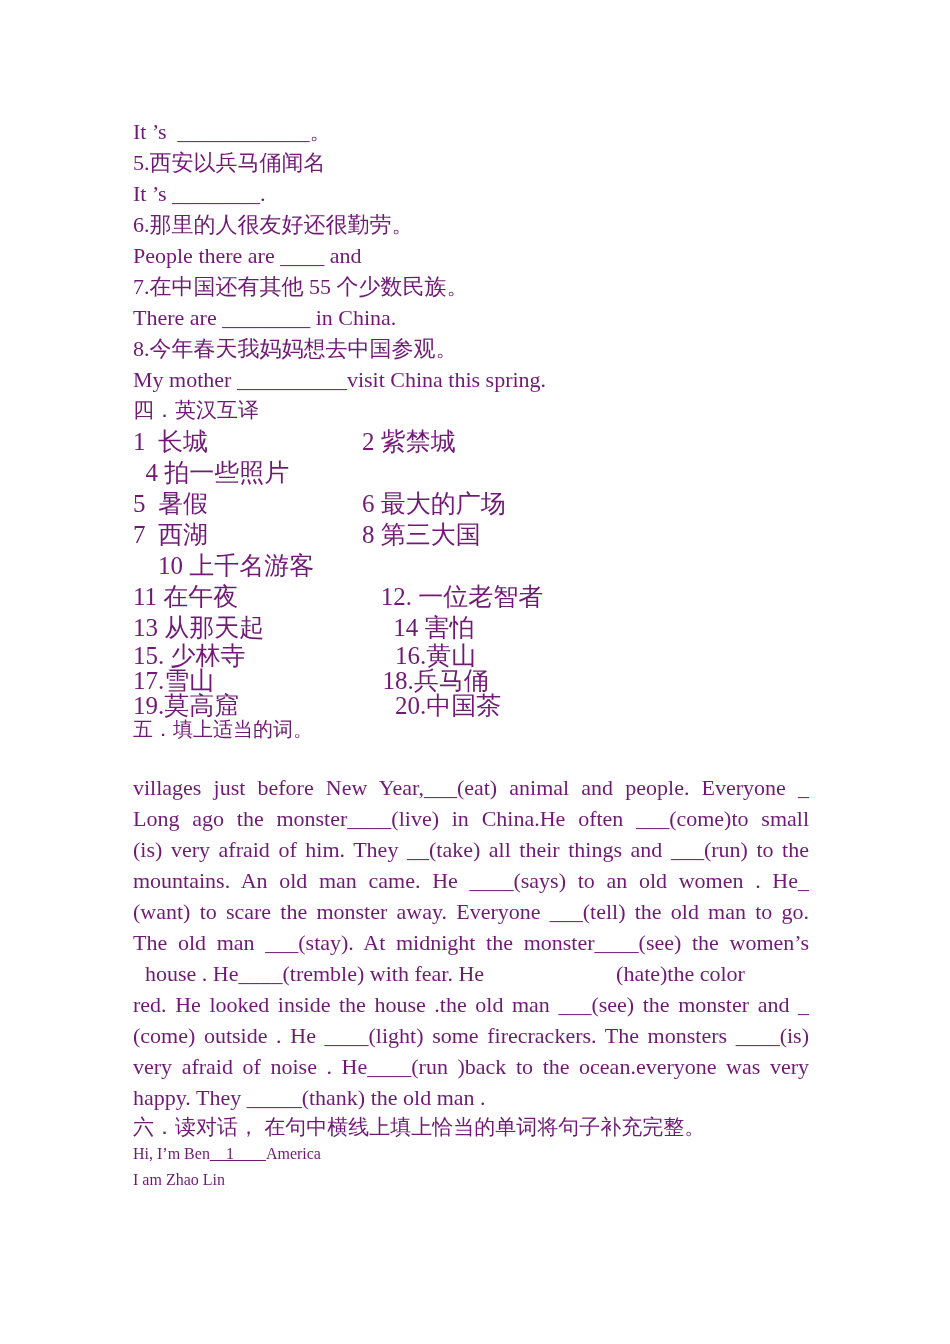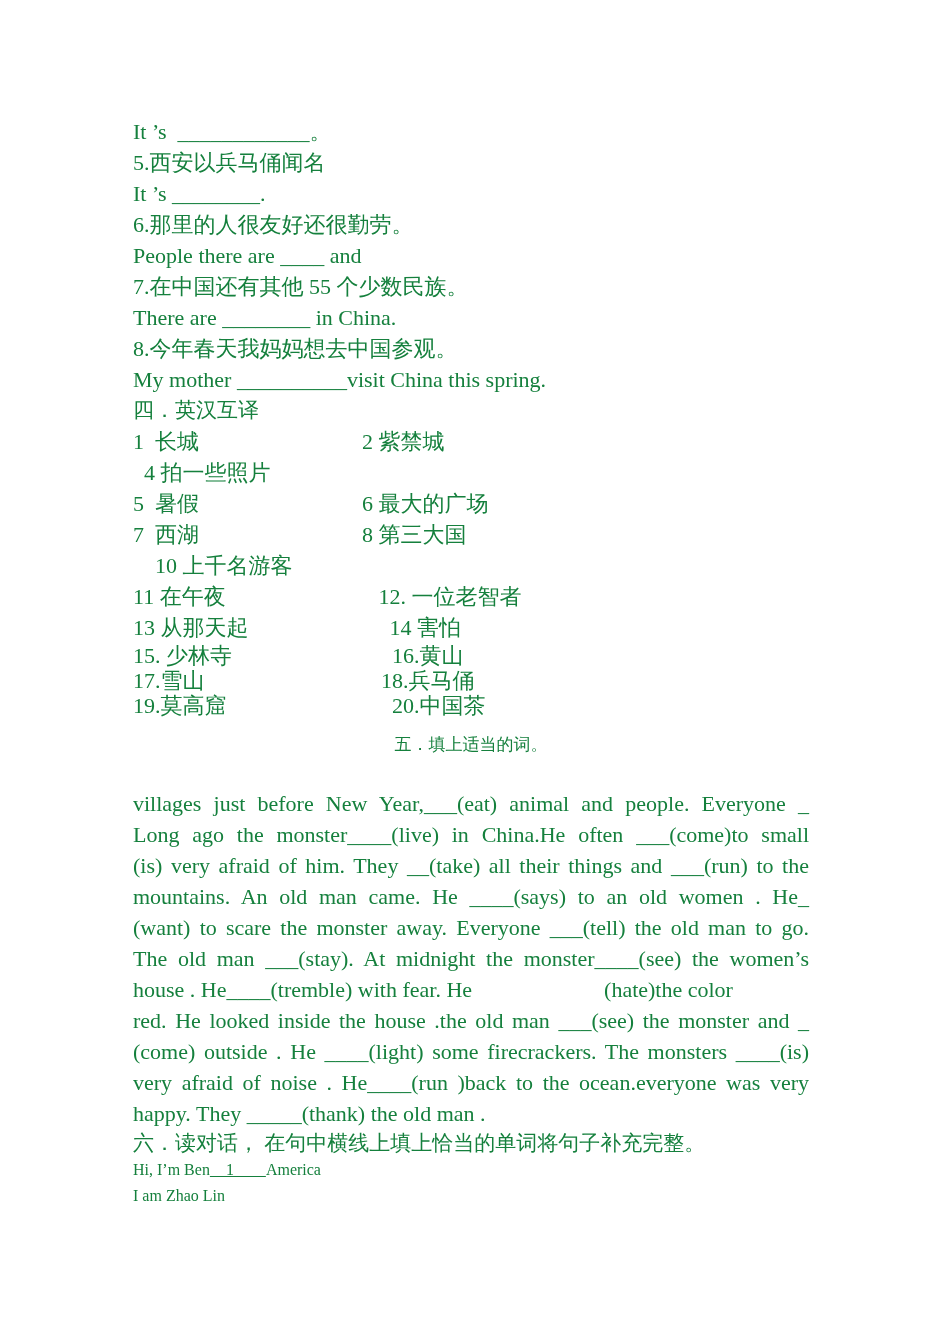--- a/index.html
+++ b/index.html
@@ -2,21 +2,21 @@
 <html><head>
 <meta charset="utf-8">
 <style>
   * { margin: 0; padding: 0; box-sizing: border-box; }
   html, body { background: #ffffff; }
   .page {
     position: relative;
     width: 950px;
     height: 1344px;
     background: #ffffff;
-    color: #15803d;
+    color: #701a75;
     font-family: "Liberation Serif", "DejaVu Serif", serif;
     overflow: hidden;
   }
   .content {
     position: absolute;
     left: 133px;
     top: 116px;
     width: 676px;
   }
   .line {
@@ -24,45 +24,45 @@
     line-height: 31px;
     white-space: pre-wrap;
   }
   .sec4-head {
     font-size: 21px;
     line-height: 31px;
     white-space: pre-wrap;
   }
   .vocab-row {
     display: flex;
-    font-size: 22px;
+    font-size: 25px;
     line-height: 31px;
     white-space: pre;
   }
   .vocab-row.tight { line-height: 25px; gap: 8px; }
   .vocab-left { width: 229px; flex: 0 0 229px; }
   .vocab-right { flex: 1; }
   .sec5-head {
-    font-size: 17px;
+    font-size: 20px;
     line-height: 22px;
-    margin-top: 16px;
+    margin-top: 0;
     margin-bottom: 32px;
     white-space: pre-wrap;
-    text-align: center;
   }
   .para-line {
     font-size: 22px;
     line-height: 31px;
     text-align: justify;
     text-align-last: justify;
   }
   .para-line.preline {
     white-space: pre;
     text-align: center;
     text-align-last: left;
+    margin-left: 12px;
   }
   .para-line.lastline {
     text-align: left;
     text-align-last: left;
   }
   .sec6-head {
     font-size: 21px;
     line-height: 28px;
     white-space: pre-wrap;
   }

